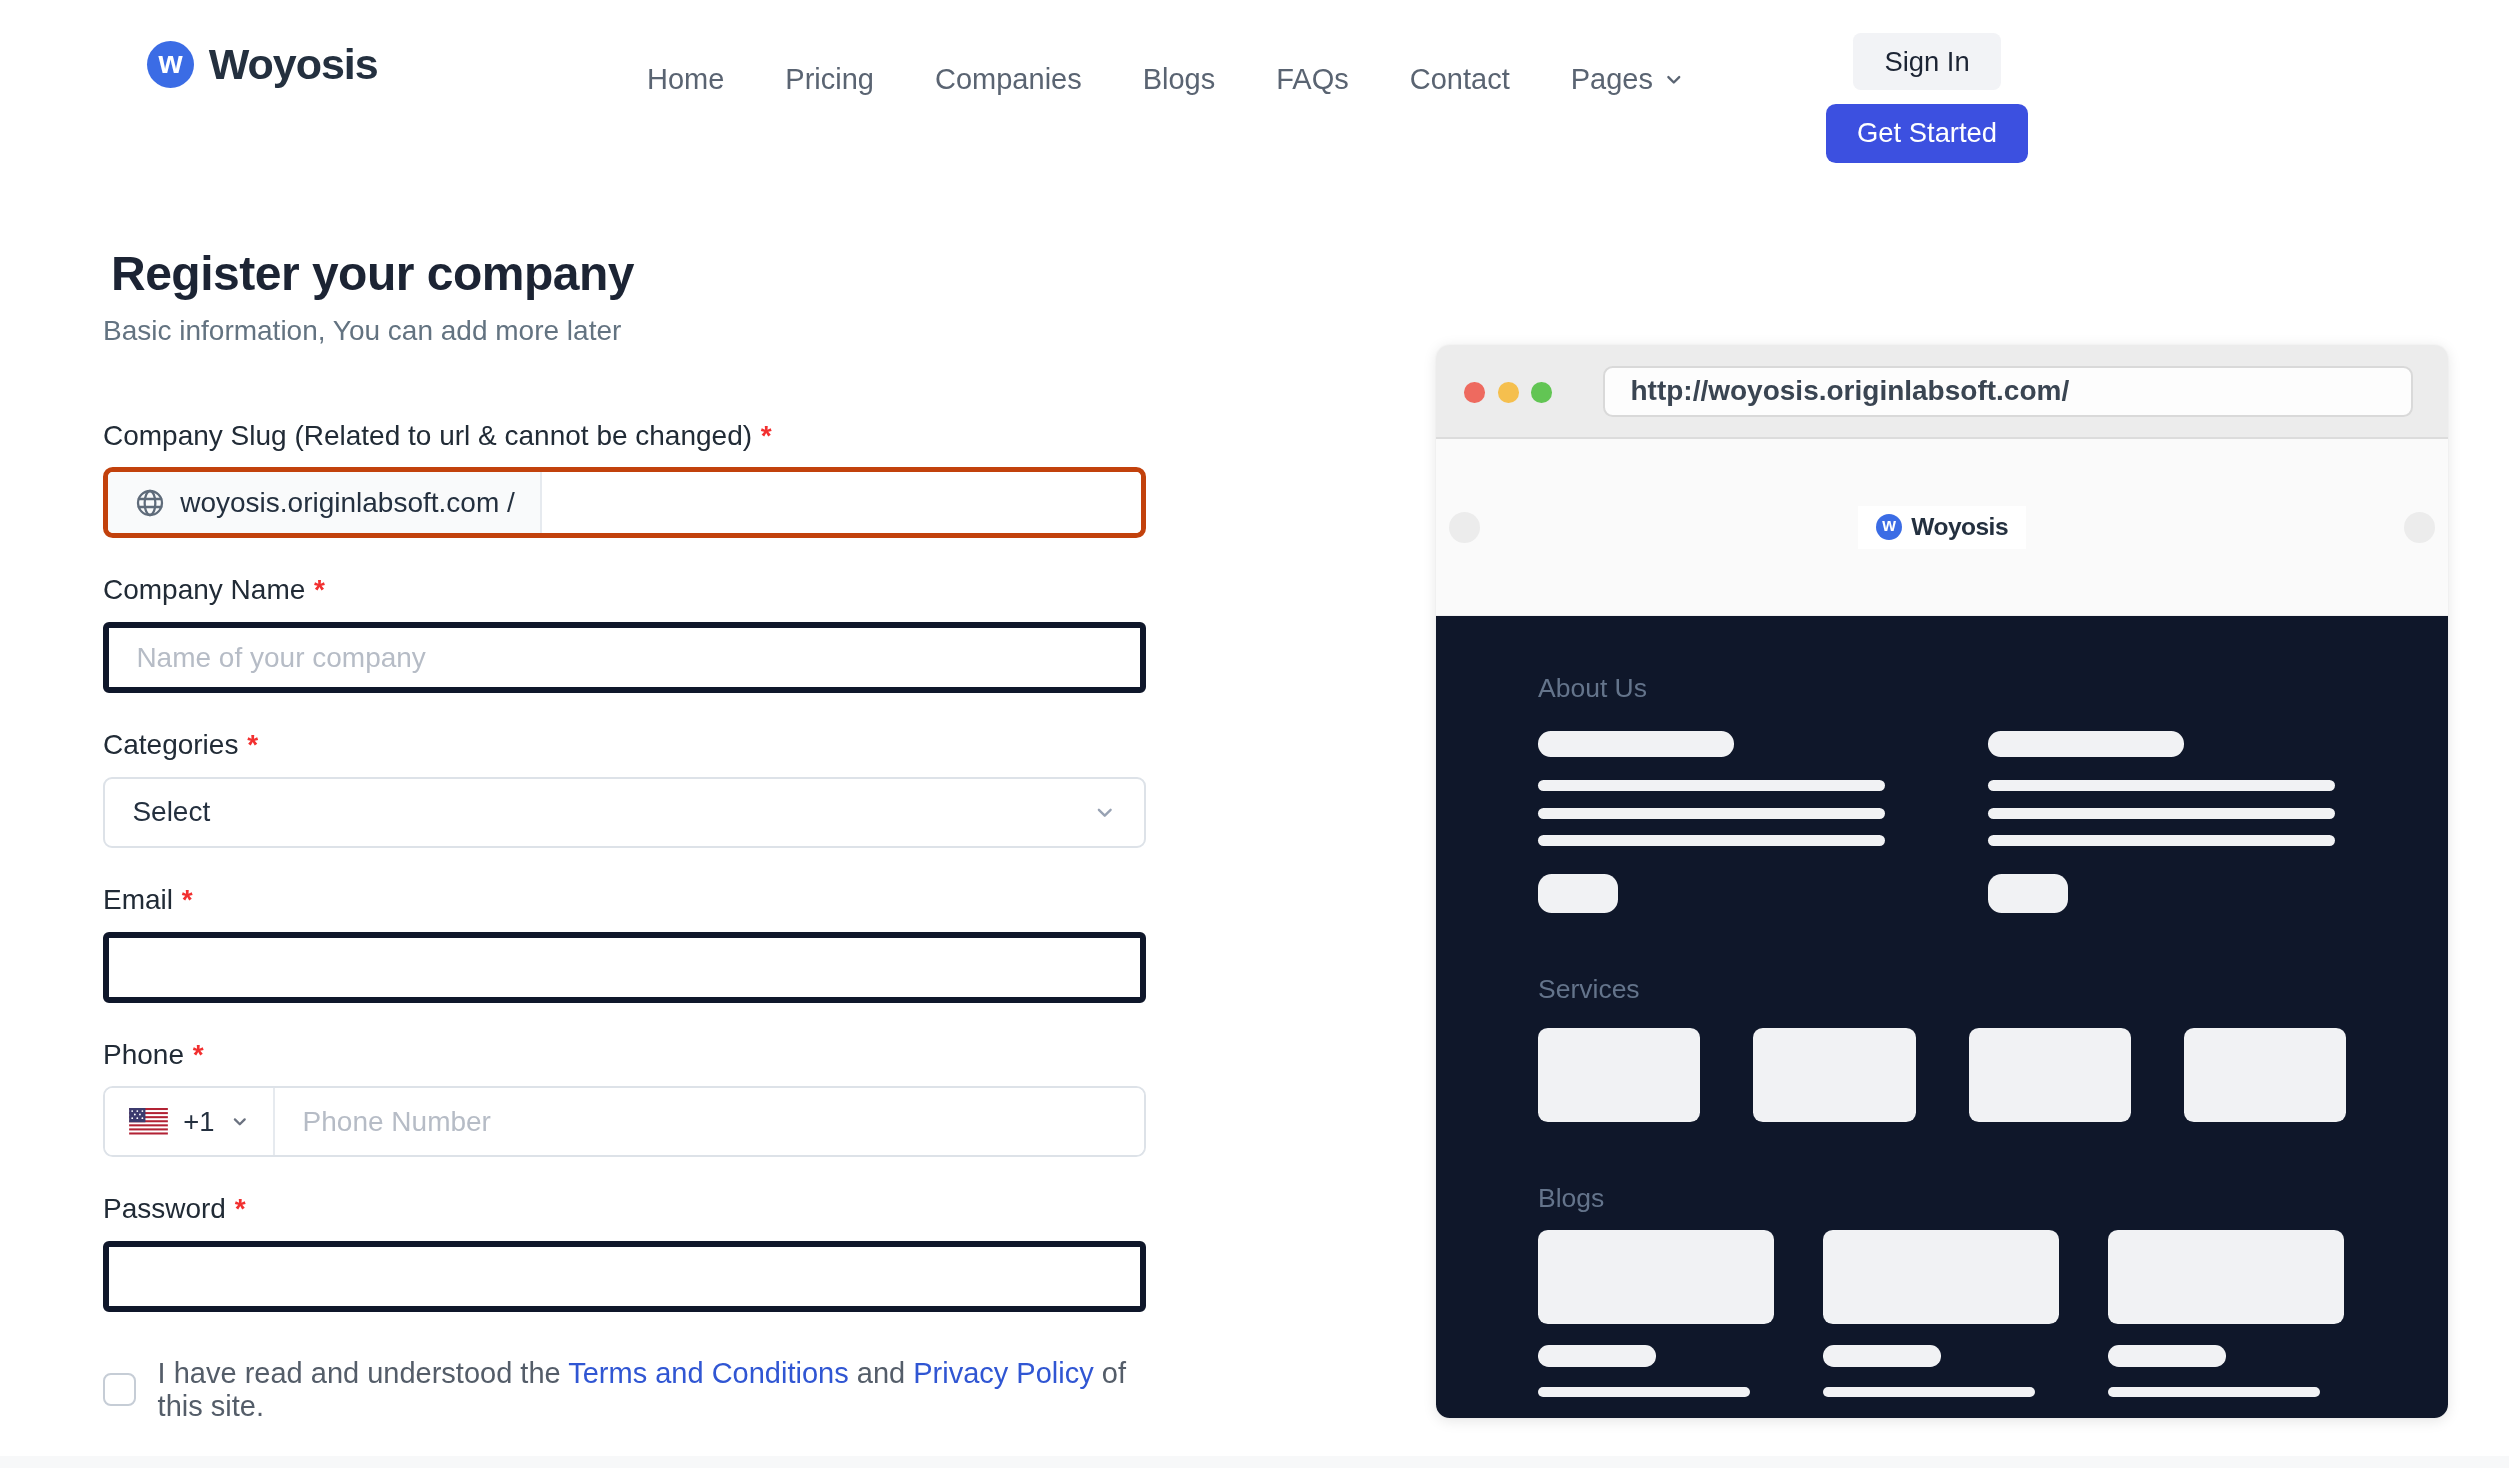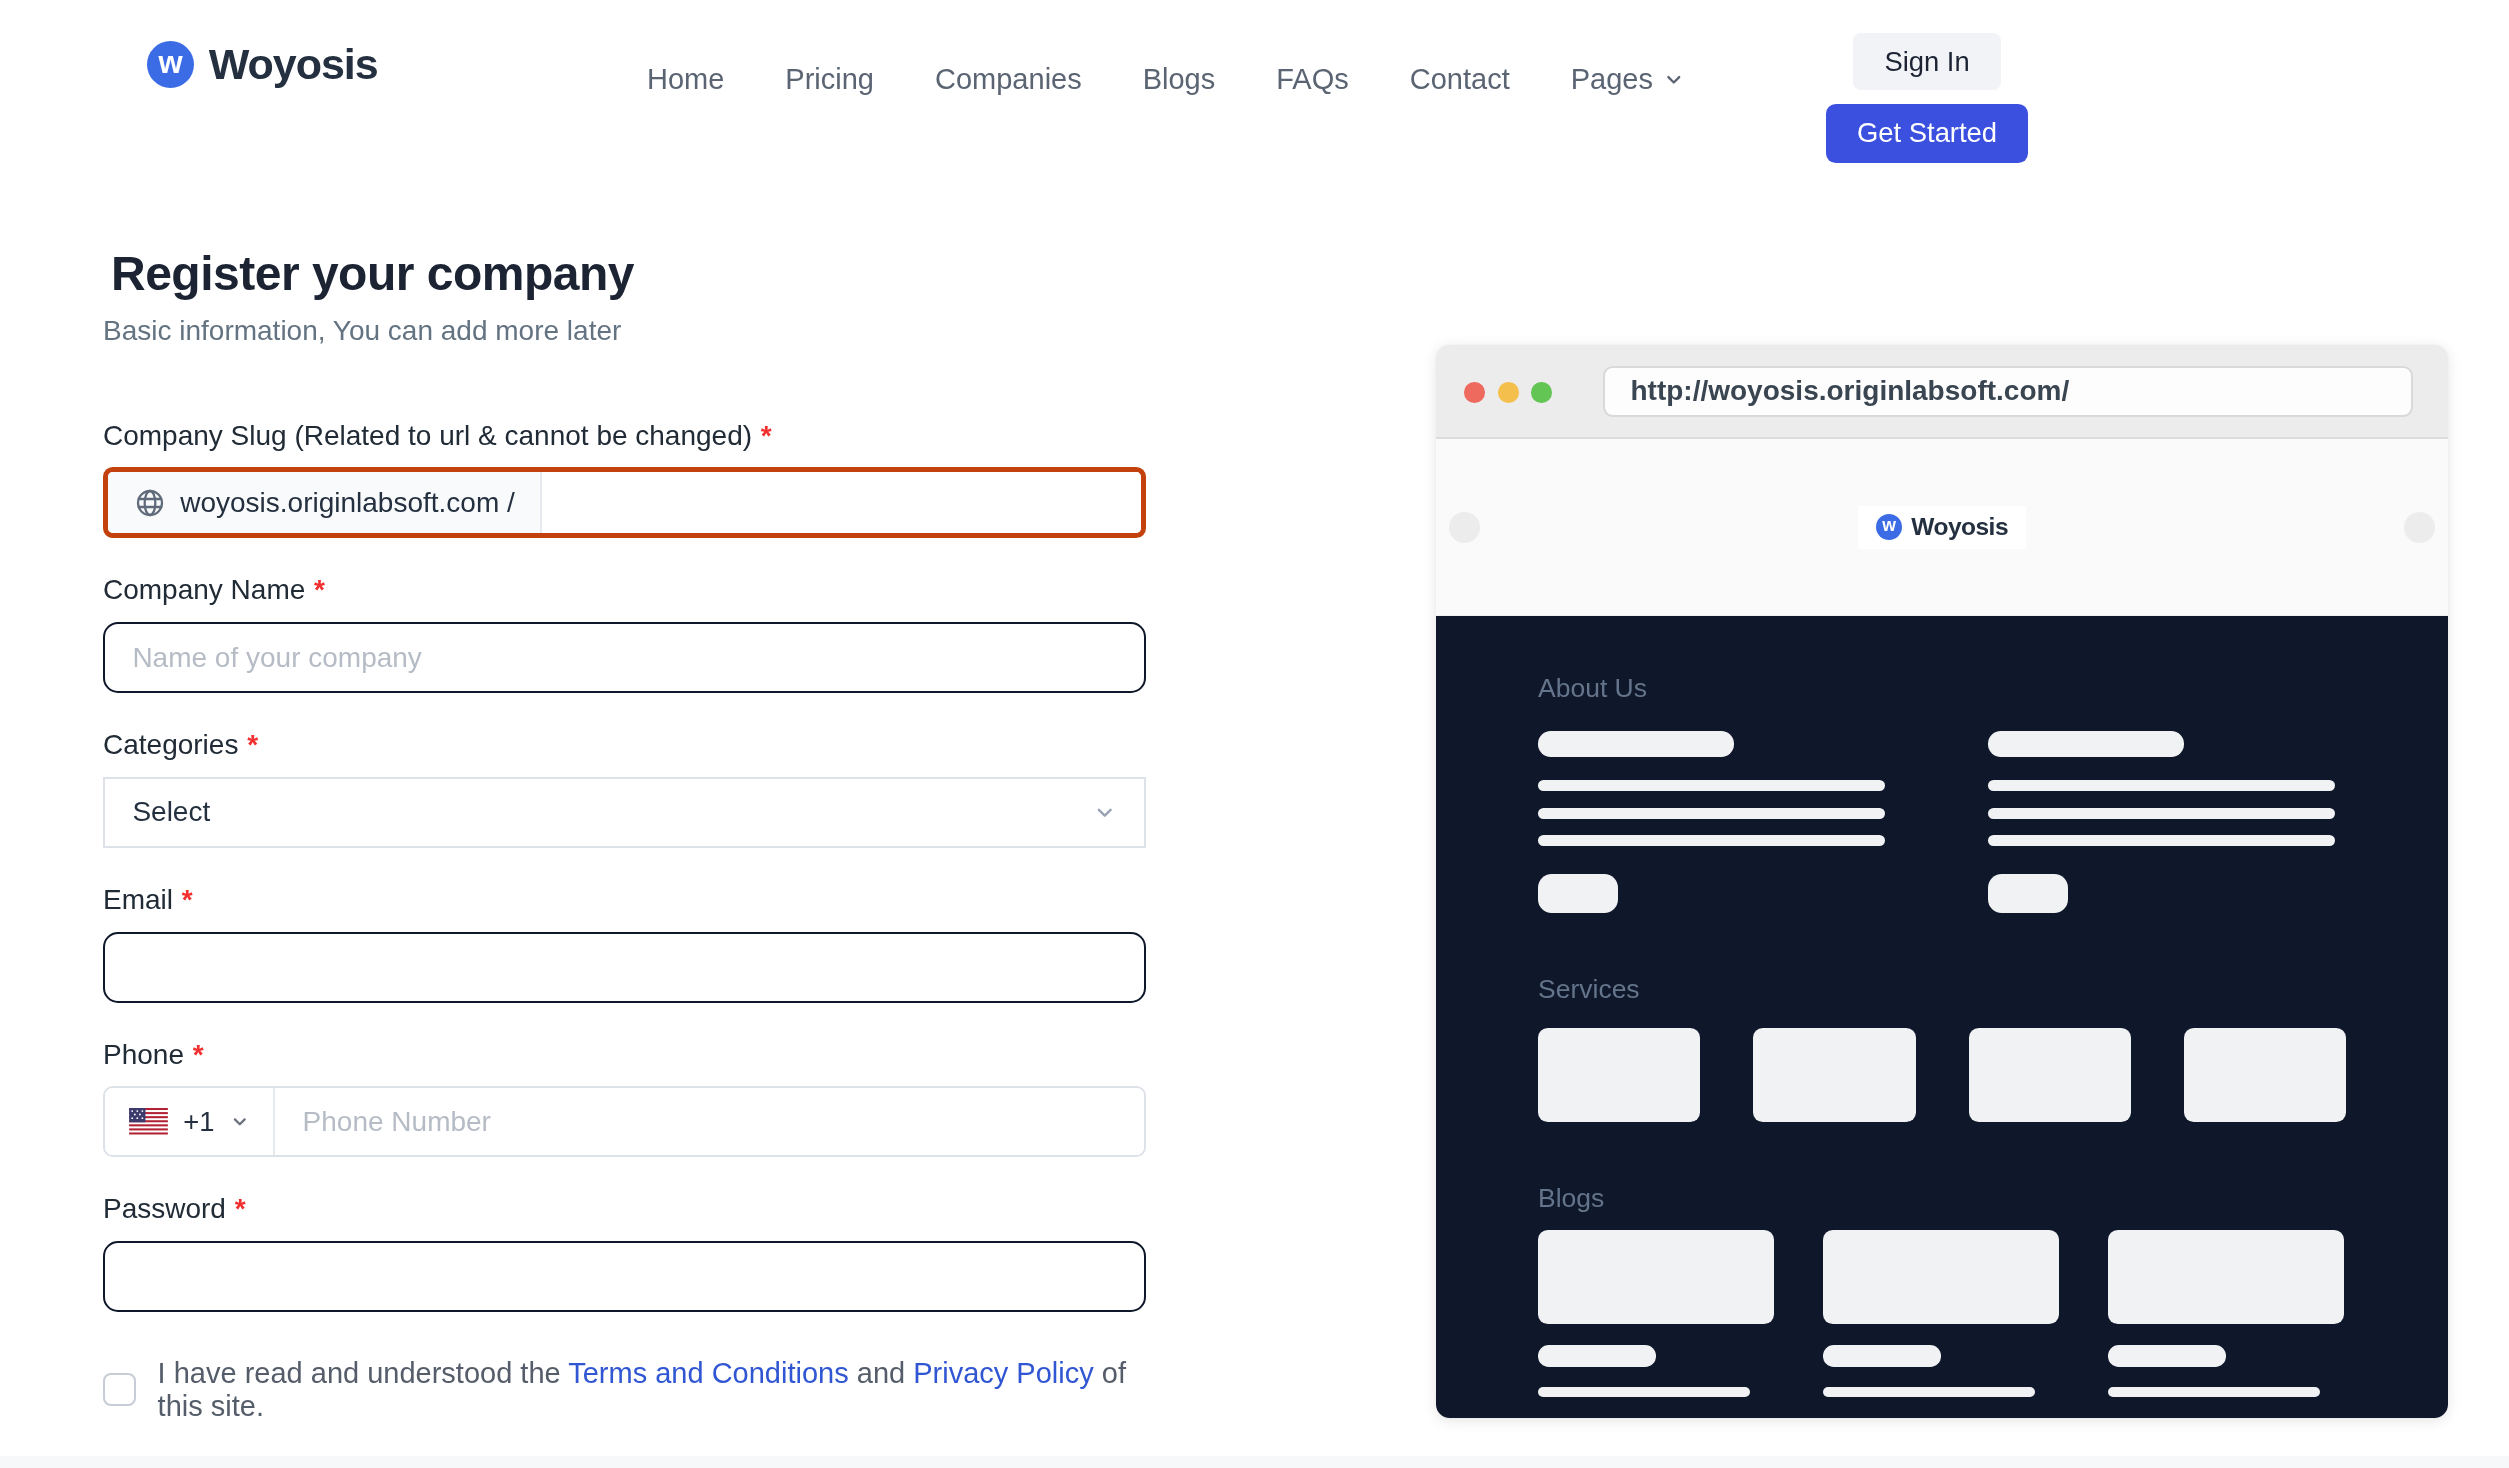--- a/index.html
+++ b/index.html
@@ -20,28 +20,28 @@
   .btn-signin{height:57px;padding:0 31px;background:#f2f3f6;border-radius:7.8px;font-size:27.4px;font-weight:500;color:#1c2434;display:flex;align-items:center;cursor:pointer;}
   .btn-getstarted{height:59px;padding:0 31px;background:#3c50e0;border-radius:9.8px;font-size:27.4px;font-weight:500;color:#fff;display:flex;align-items:center;cursor:pointer;}
   
   .form-col{position:absolute;left:103px;top:238px;width:1043px;}
   .form-title{font-size:48px;line-height:55px;font-weight:700;color:#1c2434;letter-spacing:-0.5px;margin:8px;}
   .form-subtitle{font-size:28px;line-height:39px;color:#637381;margin-top:9.8px;}
   .field{margin-top:35px;}
   .field.first{margin-top:69px;}
   .label{font-size:28px;line-height:33px;font-weight:500;color:#212b36;margin-bottom:15.7px;display:flex;gap:8.8px;align-items:baseline;}
   .req{color:#f23030;font-weight:600;}
-  .text-input{width:100%;box-sizing:border-box;height:71px;border:2px solid #0f172a;border-radius:15px;
+  .text-input{width:100%;box-sizing:border-box;height:71px;border:6px solid #0f172a;border-radius:6px;
     font-size:28px;color:#1c2434;padding:0 27.4px;outline:none;background:#fff;
     font-family:"Liberation Sans","DejaVu Sans",sans-serif;}
   .text-input::placeholder{color:#b6bcc6;}
   .slug-group{display:flex;height:71px;border:5px solid #c2410c;border-radius:9.8px;overflow:hidden;box-sizing:border-box;background:#fff;}
   .slug-addon{display:flex;align-items:center;gap:14.7px;padding:0 25.5px;background:#f9fafb;border-right:2px solid #e6eaef;font-size:28px;color:#24303f;white-space:nowrap;}
   .slug-group input{flex:1;border:none;outline:none;font-size:28px;padding:0 23.5px;font-family:inherit;}
-  .select-box{height:71px;box-sizing:border-box;border:2px solid #dde2e8;border-radius:0;background:#fff;
+  .select-box{height:71px;box-sizing:border-box;border:2px solid #dde2e8;border-radius:9px;background:#fff;
     display:flex;align-items:center;justify-content:space-between;padding:0 27.4px;font-size:28px;color:#24303f;cursor:pointer;}
   .phone-group{display:flex;height:71px;border:2px solid #dde2e8;border-radius:9.8px;overflow:hidden;box-sizing:border-box;background:#fff;}
   .country-select{display:flex;align-items:center;gap:15.7px;padding:0 23.5px;border-right:2px solid #e6eaef;cursor:pointer;background:#fff;}
   .dial-code{font-size:27.4px;color:#24303f;}
   .phone-group input{flex:1;border:none;outline:none;font-size:28px;padding:0 27.4px;font-family:inherit;}
   .phone-group input::placeholder{color:#b6bcc6;}
   .terms-row{margin-top:45px;display:flex;align-items:center;gap:21.6px;}
   .checkbox{width:33px;height:33px;box-sizing:border-box;border:2px solid #c6cdd6;border-radius:7.8px;background:#fff;flex:none;cursor:pointer;}
   .terms-text{font-size:29px;color:#545d69;}
   .link{color:#3056d3;cursor:pointer;}

